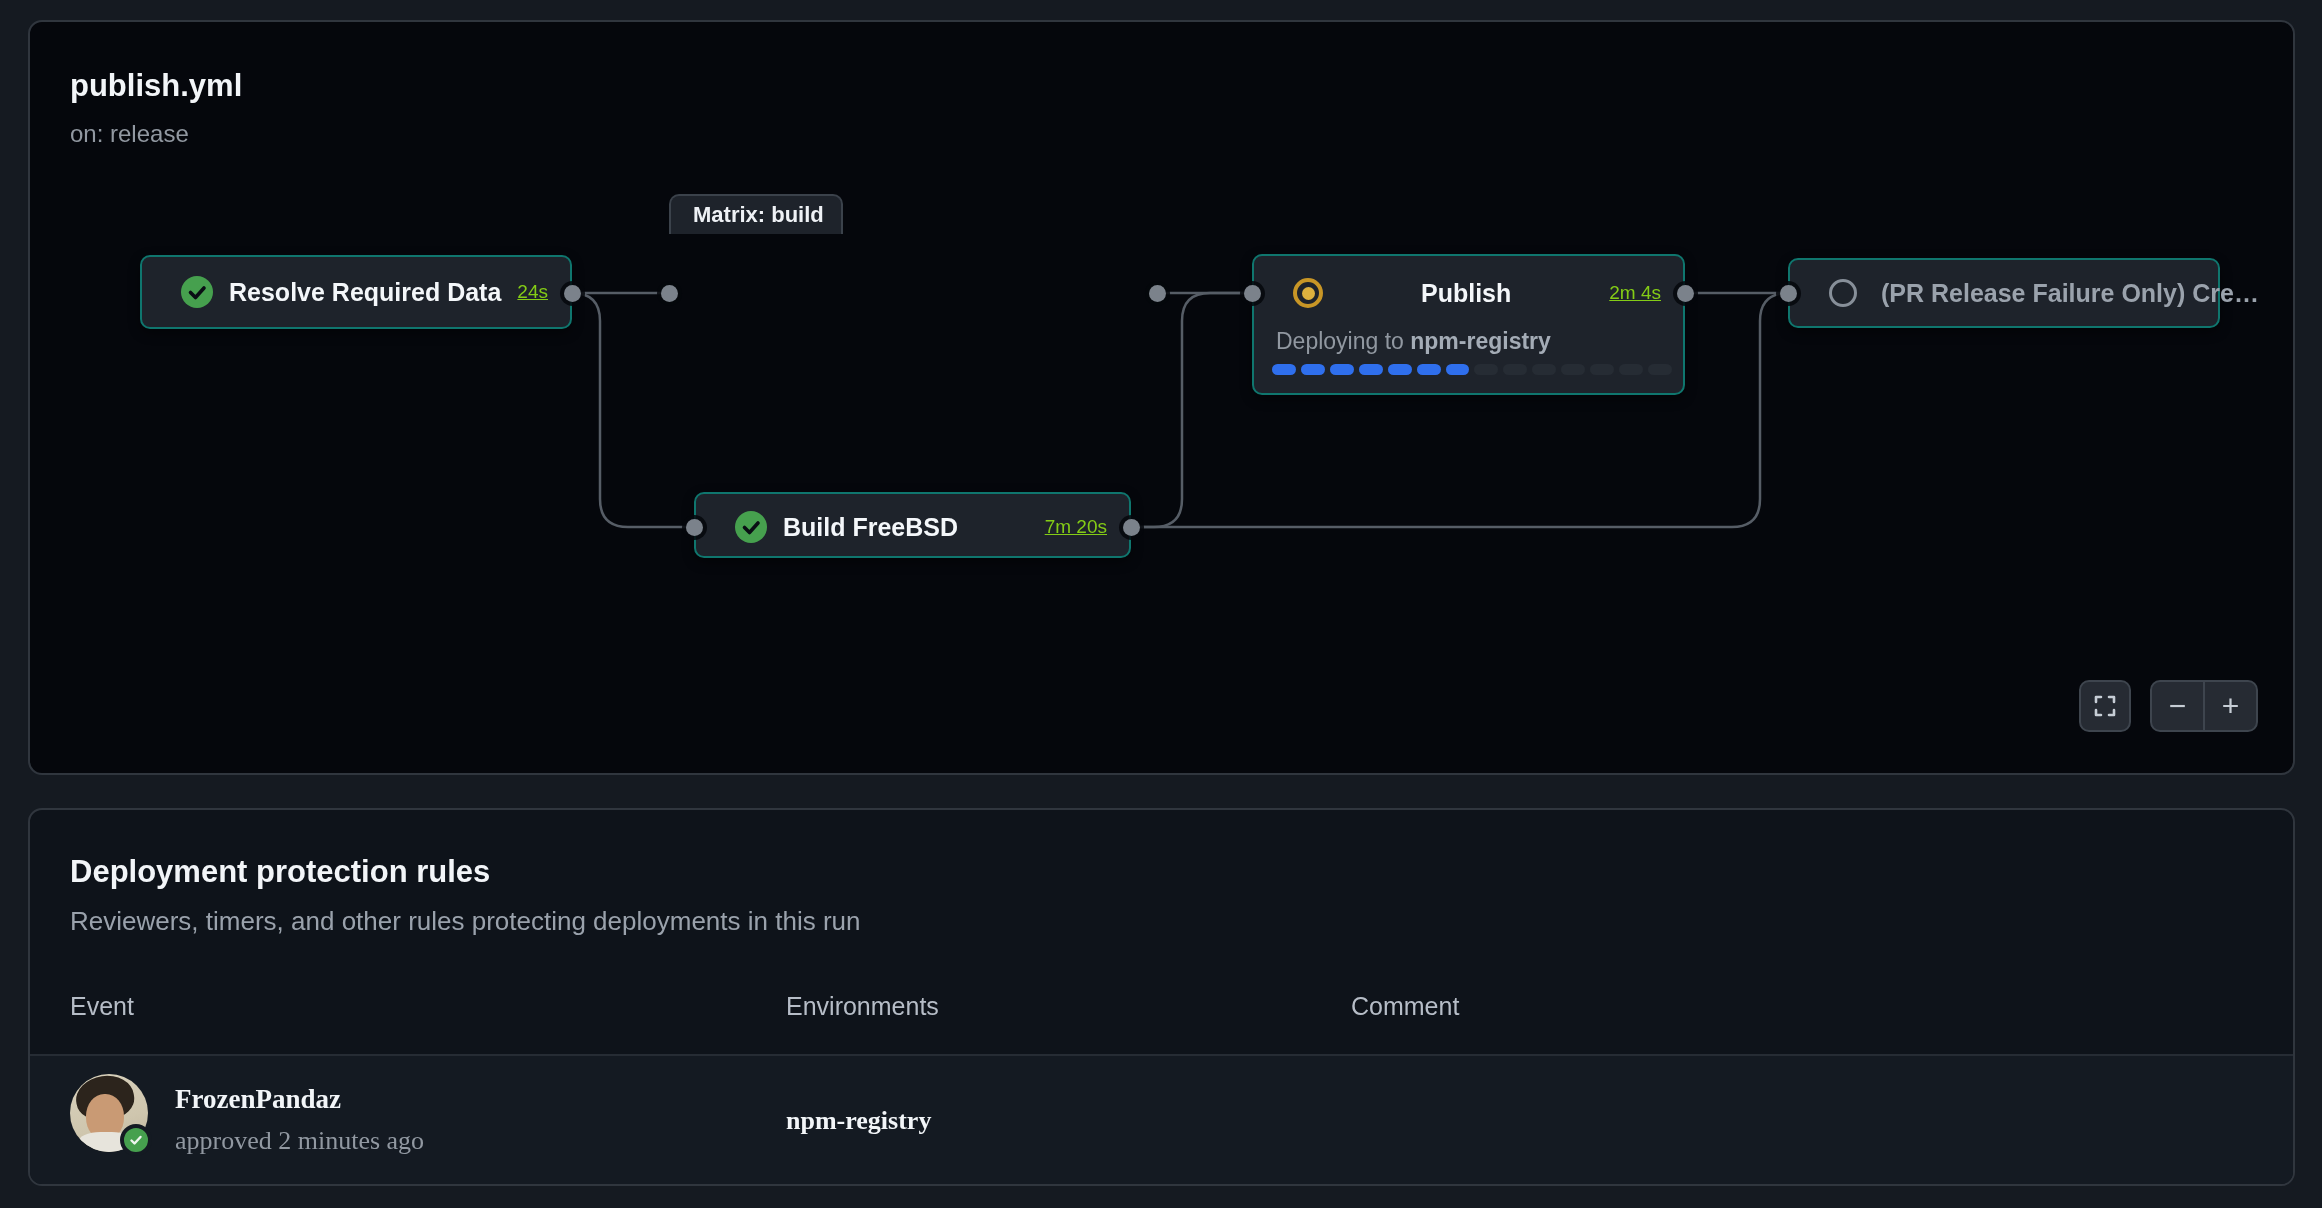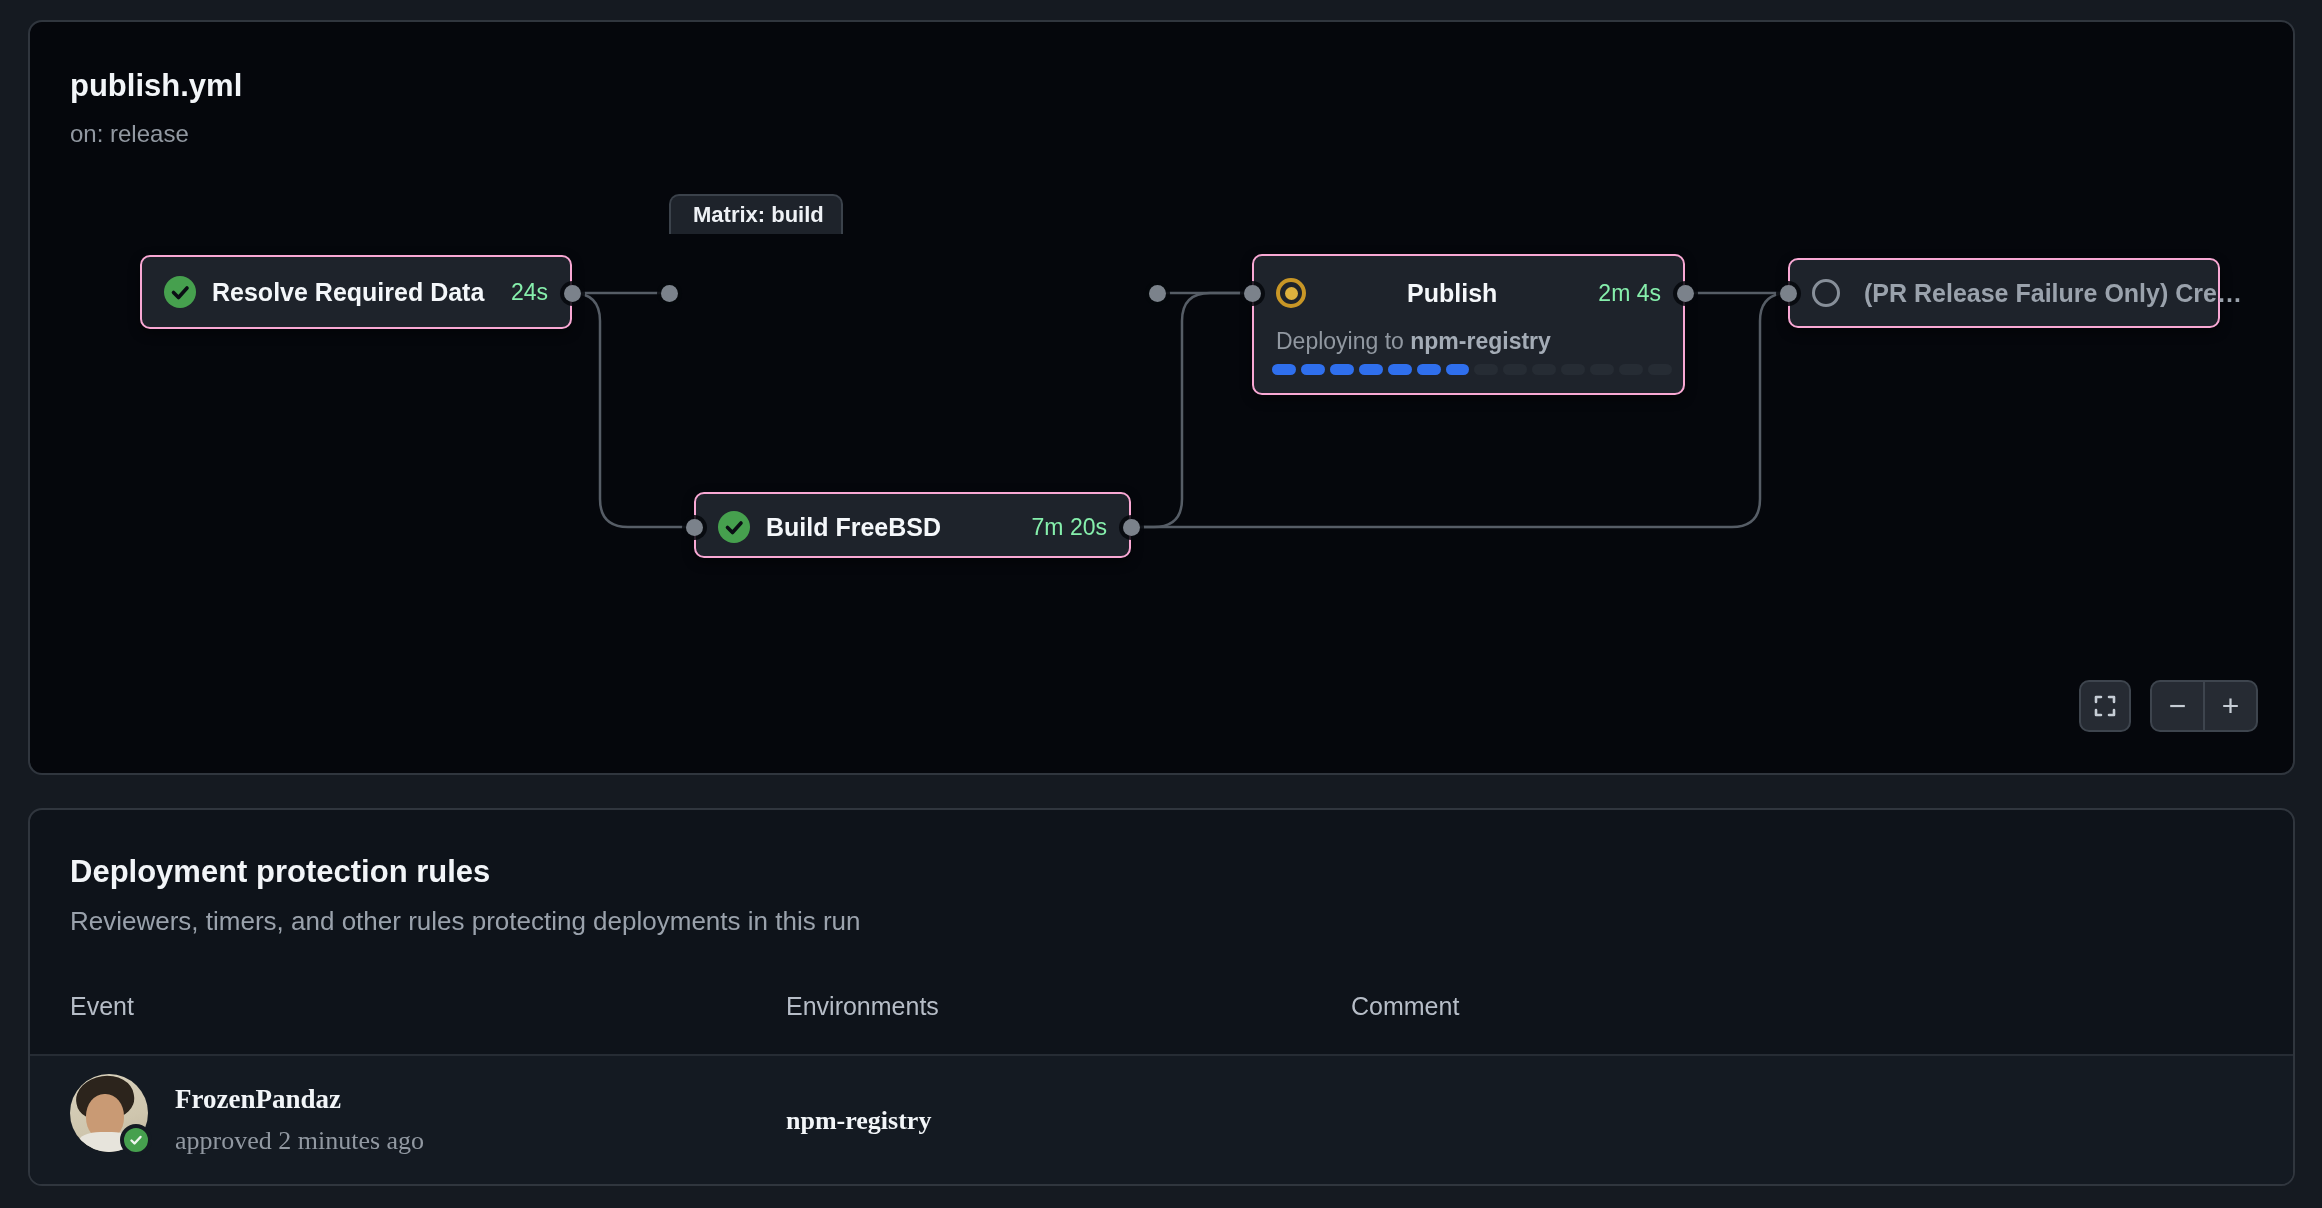--- a/index.html
+++ b/index.html
@@ -12,26 +12,26 @@
 
   
   .wf-title { position:absolute; left:40px; top:46px; font-size:31px; font-weight:bold; color:#f2f5f8; }
   .wf-trigger { position:absolute; left:40px; top:98px; font-size:24px; color:#9198a1; }
 
   
   svg.edges { position:absolute; left:0; top:0; z-index:1; }
   svg.edges path { fill:none; stroke:#565d66; stroke-width:2.5; }
 
   
-  .node { position:absolute; background:#1e232b; border:2px solid #f9a8d4; border-radius:10px;
-    z-index:2; box-shadow:0 4px 12px rgba(0,0,0,.45); cursor:pointer; }
+  .node { position:absolute; background:#1e232b; border:2px solid #0f766e; border-radius:10px;
+    z-index:2; box-shadow:0 4px 12px rgba(0,0,0,.45); cursor:pointer;padding-left:17px; }
   .node-row { display:flex; align-items:center; height:70px; padding:0 22px; gap:16px; }
   .node-title { font-size:25px; font-weight:bold; color:#f4f7fa; white-space:nowrap; flex:1; }
   .node-title.muted { color:#9aa2ac; font-weight:600; }
-  .duration { font-size:23px; color:#86efac; white-space:nowrap; margin-left:auto; }
+  .duration { font-size:19px; color:#84cc16; white-space:nowrap; margin-left:auto;text-decoration:underline; }
 
   #node-resolve { left:110px; top:233px; width:432px; height:74px; }
   #node-resolve .node-row { height:70px; }
 
   #matrix-tab { position:absolute; left:639px; top:172px; width:174px; height:40px; z-index:3;
     background:#1e232b; border:2px solid #3b424b; border-bottom:none; border-radius:10px 10px 0 0;
     display:flex; align-items:center; padding:0 22px; }
   #matrix-tab span { font-size:22px; font-weight:bold; color:#eef1f5; white-space:nowrap; }
   #node-matrix { left:639px; top:208px; width:488px; height:162px; }
   #node-matrix .node-row { height:86px; padding:20px 22px 0 46px; }

